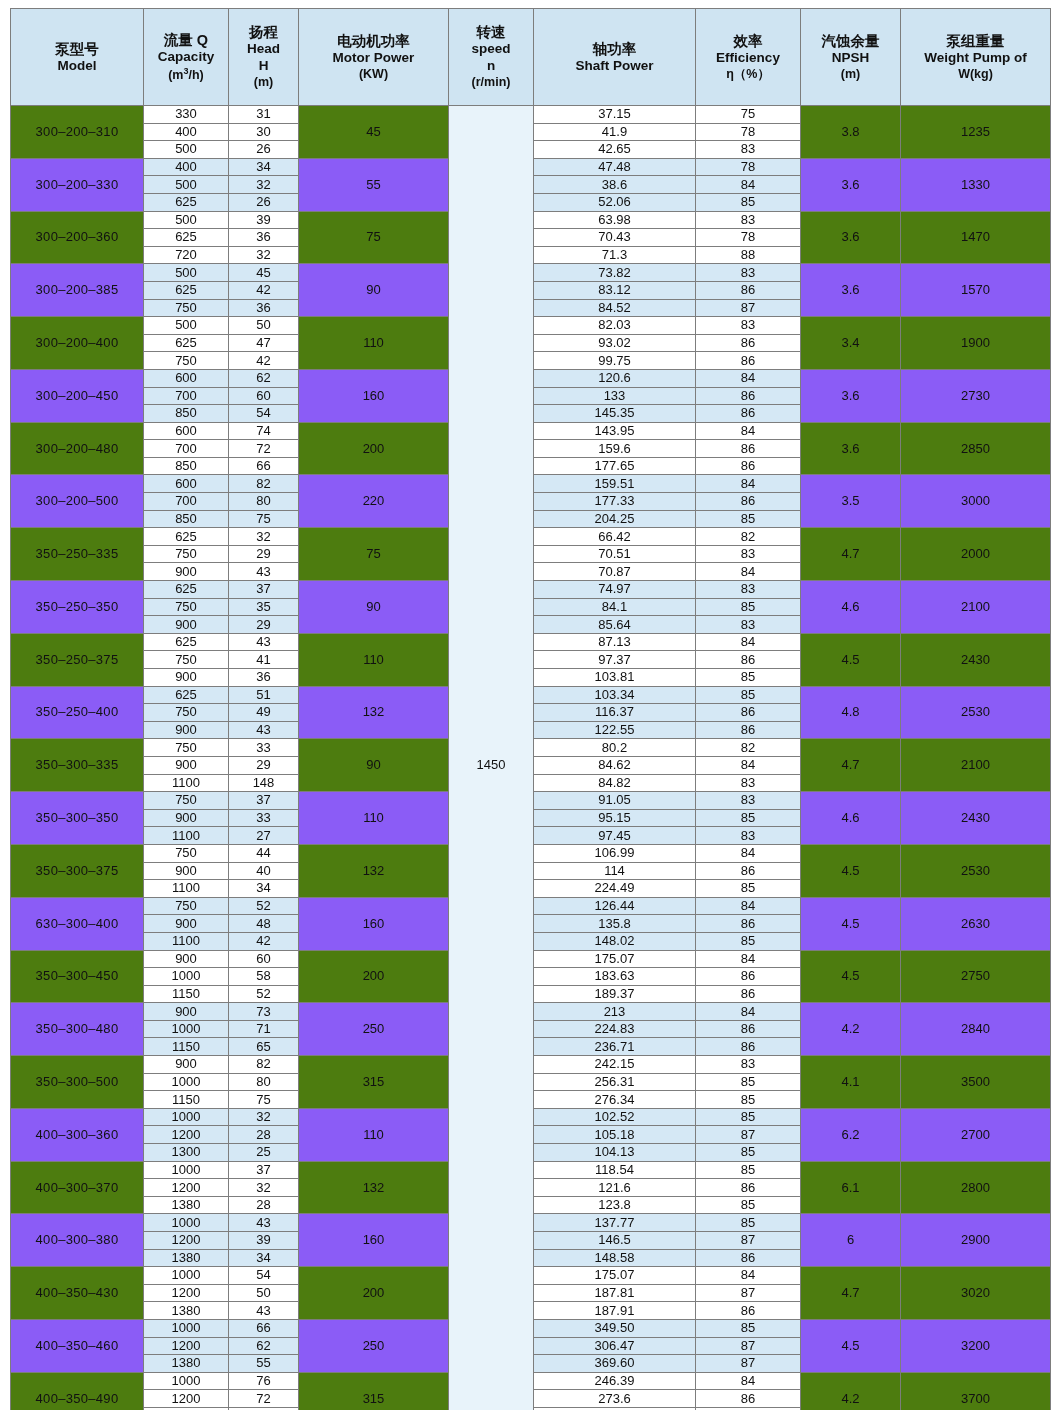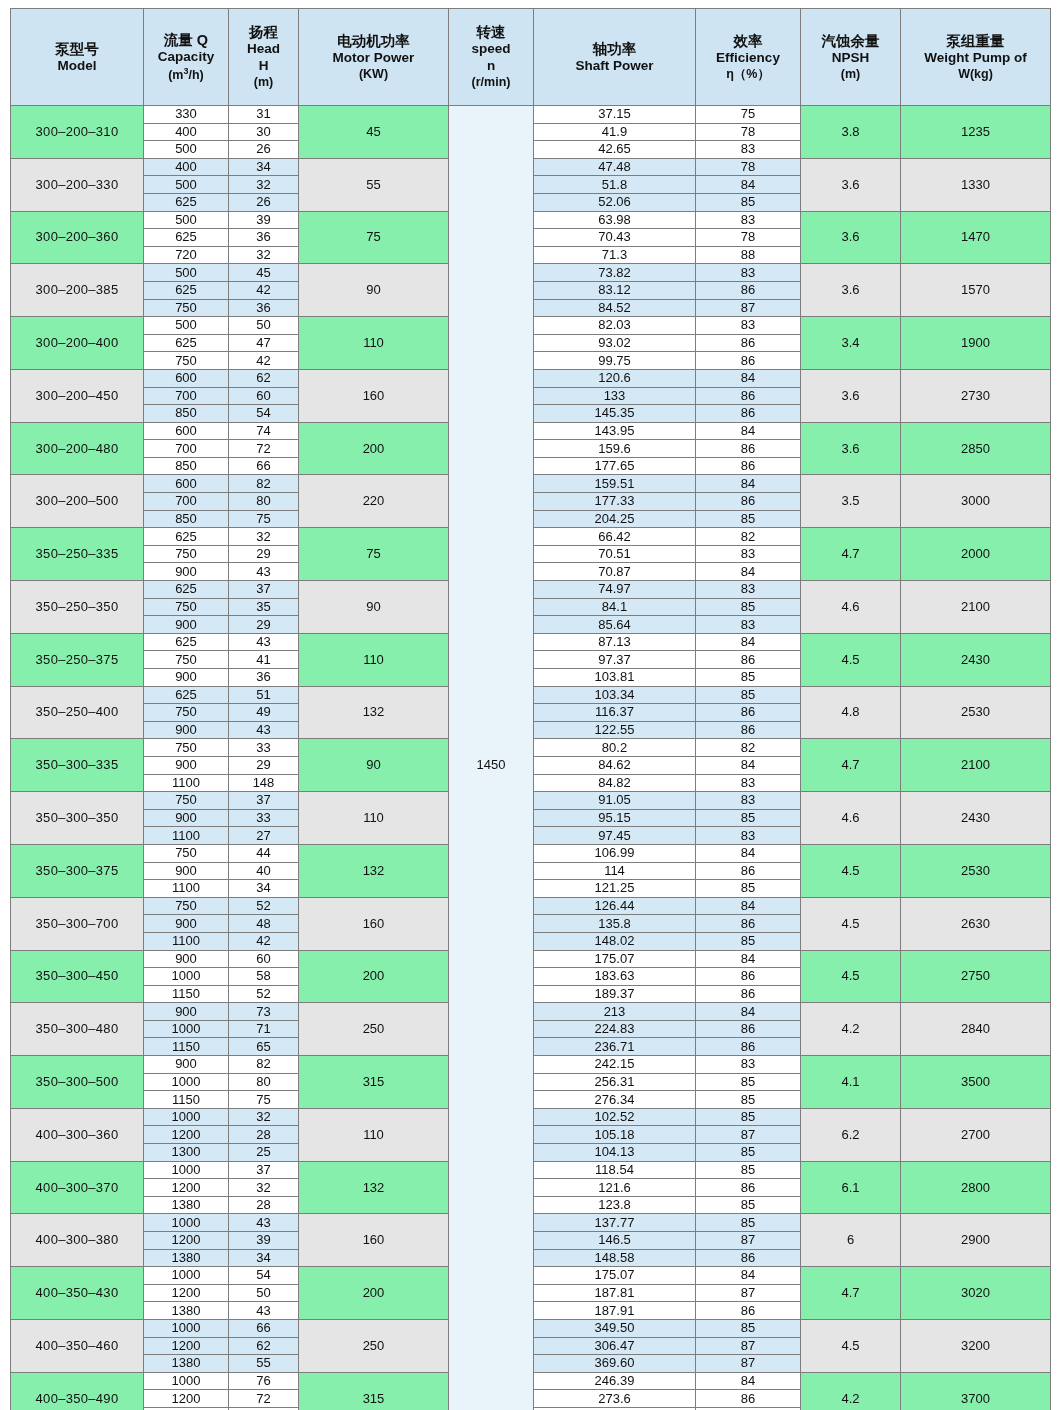--- a/index.html
+++ b/index.html
@@ -46,22 +46,22 @@
   col.c-n{width:85px;}
   col.c-sp{width:162px;}
   col.c-eff{width:105px;}
   col.c-npsh{width:100px;}
   col.c-w{width:150px;}
 
   tbody td{height:16.6px;line-height:16px;}
   tbody tr td.val{font-size:13px;}
   .band-a td{background:#ffffff;}
   .band-b td{background:#d5e8f5;}
-  .band-a td.merge{background:#86efac;}
-  .band-b td.merge{background:#e5e5e5;}
+  .band-a td.merge{background:#4d7c0f;}
+  .band-b td.merge{background:#8b5cf6;}
   td.model{font-size:13.5px;letter-spacing:0.3px;}
   td.speed{background:#e8f3fa !important;}
   sup{font-size:9px;vertical-align:super;}
 </style>
 </head>
 <body>
 
 <div class="sheet">
   <table class="spec">
     <colgroup>
@@ -154,21 +154,21 @@
           <td class="val">34</td>
           <td class="merge" rowspan="3">55</td>
           <td class="val">47.48</td>
           <td class="val">78</td>
           <td class="merge" rowspan="3">3.6</td>
           <td class="merge" rowspan="3">1330</td>
         </tr>
         <tr class="band-b">
           <td class="val">500</td>
           <td class="val">32</td>
-          <td class="val">51.8</td>
+          <td class="val">38.6</td>
           <td class="val">84</td>
         </tr>
         <tr class="band-b">
           <td class="val">625</td>
           <td class="val">26</td>
           <td class="val">52.06</td>
           <td class="val">85</td>
         </tr>
         <tr class="band-a">
           <td class="model merge" rowspan="3">300–200–360</td>
@@ -446,25 +446,25 @@
         </tr>
         <tr class="band-a">
           <td class="val">900</td>
           <td class="val">40</td>
           <td class="val">114</td>
           <td class="val">86</td>
         </tr>
         <tr class="band-a">
           <td class="val">1100</td>
           <td class="val">34</td>
-          <td class="val">121.25</td>
-          <td class="val">85</td>
-        </tr>
-        <tr class="band-b">
-          <td class="model merge" rowspan="3">350–300–700</td>
+          <td class="val">224.49</td>
+          <td class="val">85</td>
+        </tr>
+        <tr class="band-b">
+          <td class="model merge" rowspan="3">630–300–400</td>
           <td class="val">750</td>
           <td class="val">52</td>
           <td class="merge" rowspan="3">160</td>
           <td class="val">126.44</td>
           <td class="val">84</td>
           <td class="merge" rowspan="3">4.5</td>
           <td class="merge" rowspan="3">2630</td>
         </tr>
         <tr class="band-b">
           <td class="val">900</td>

